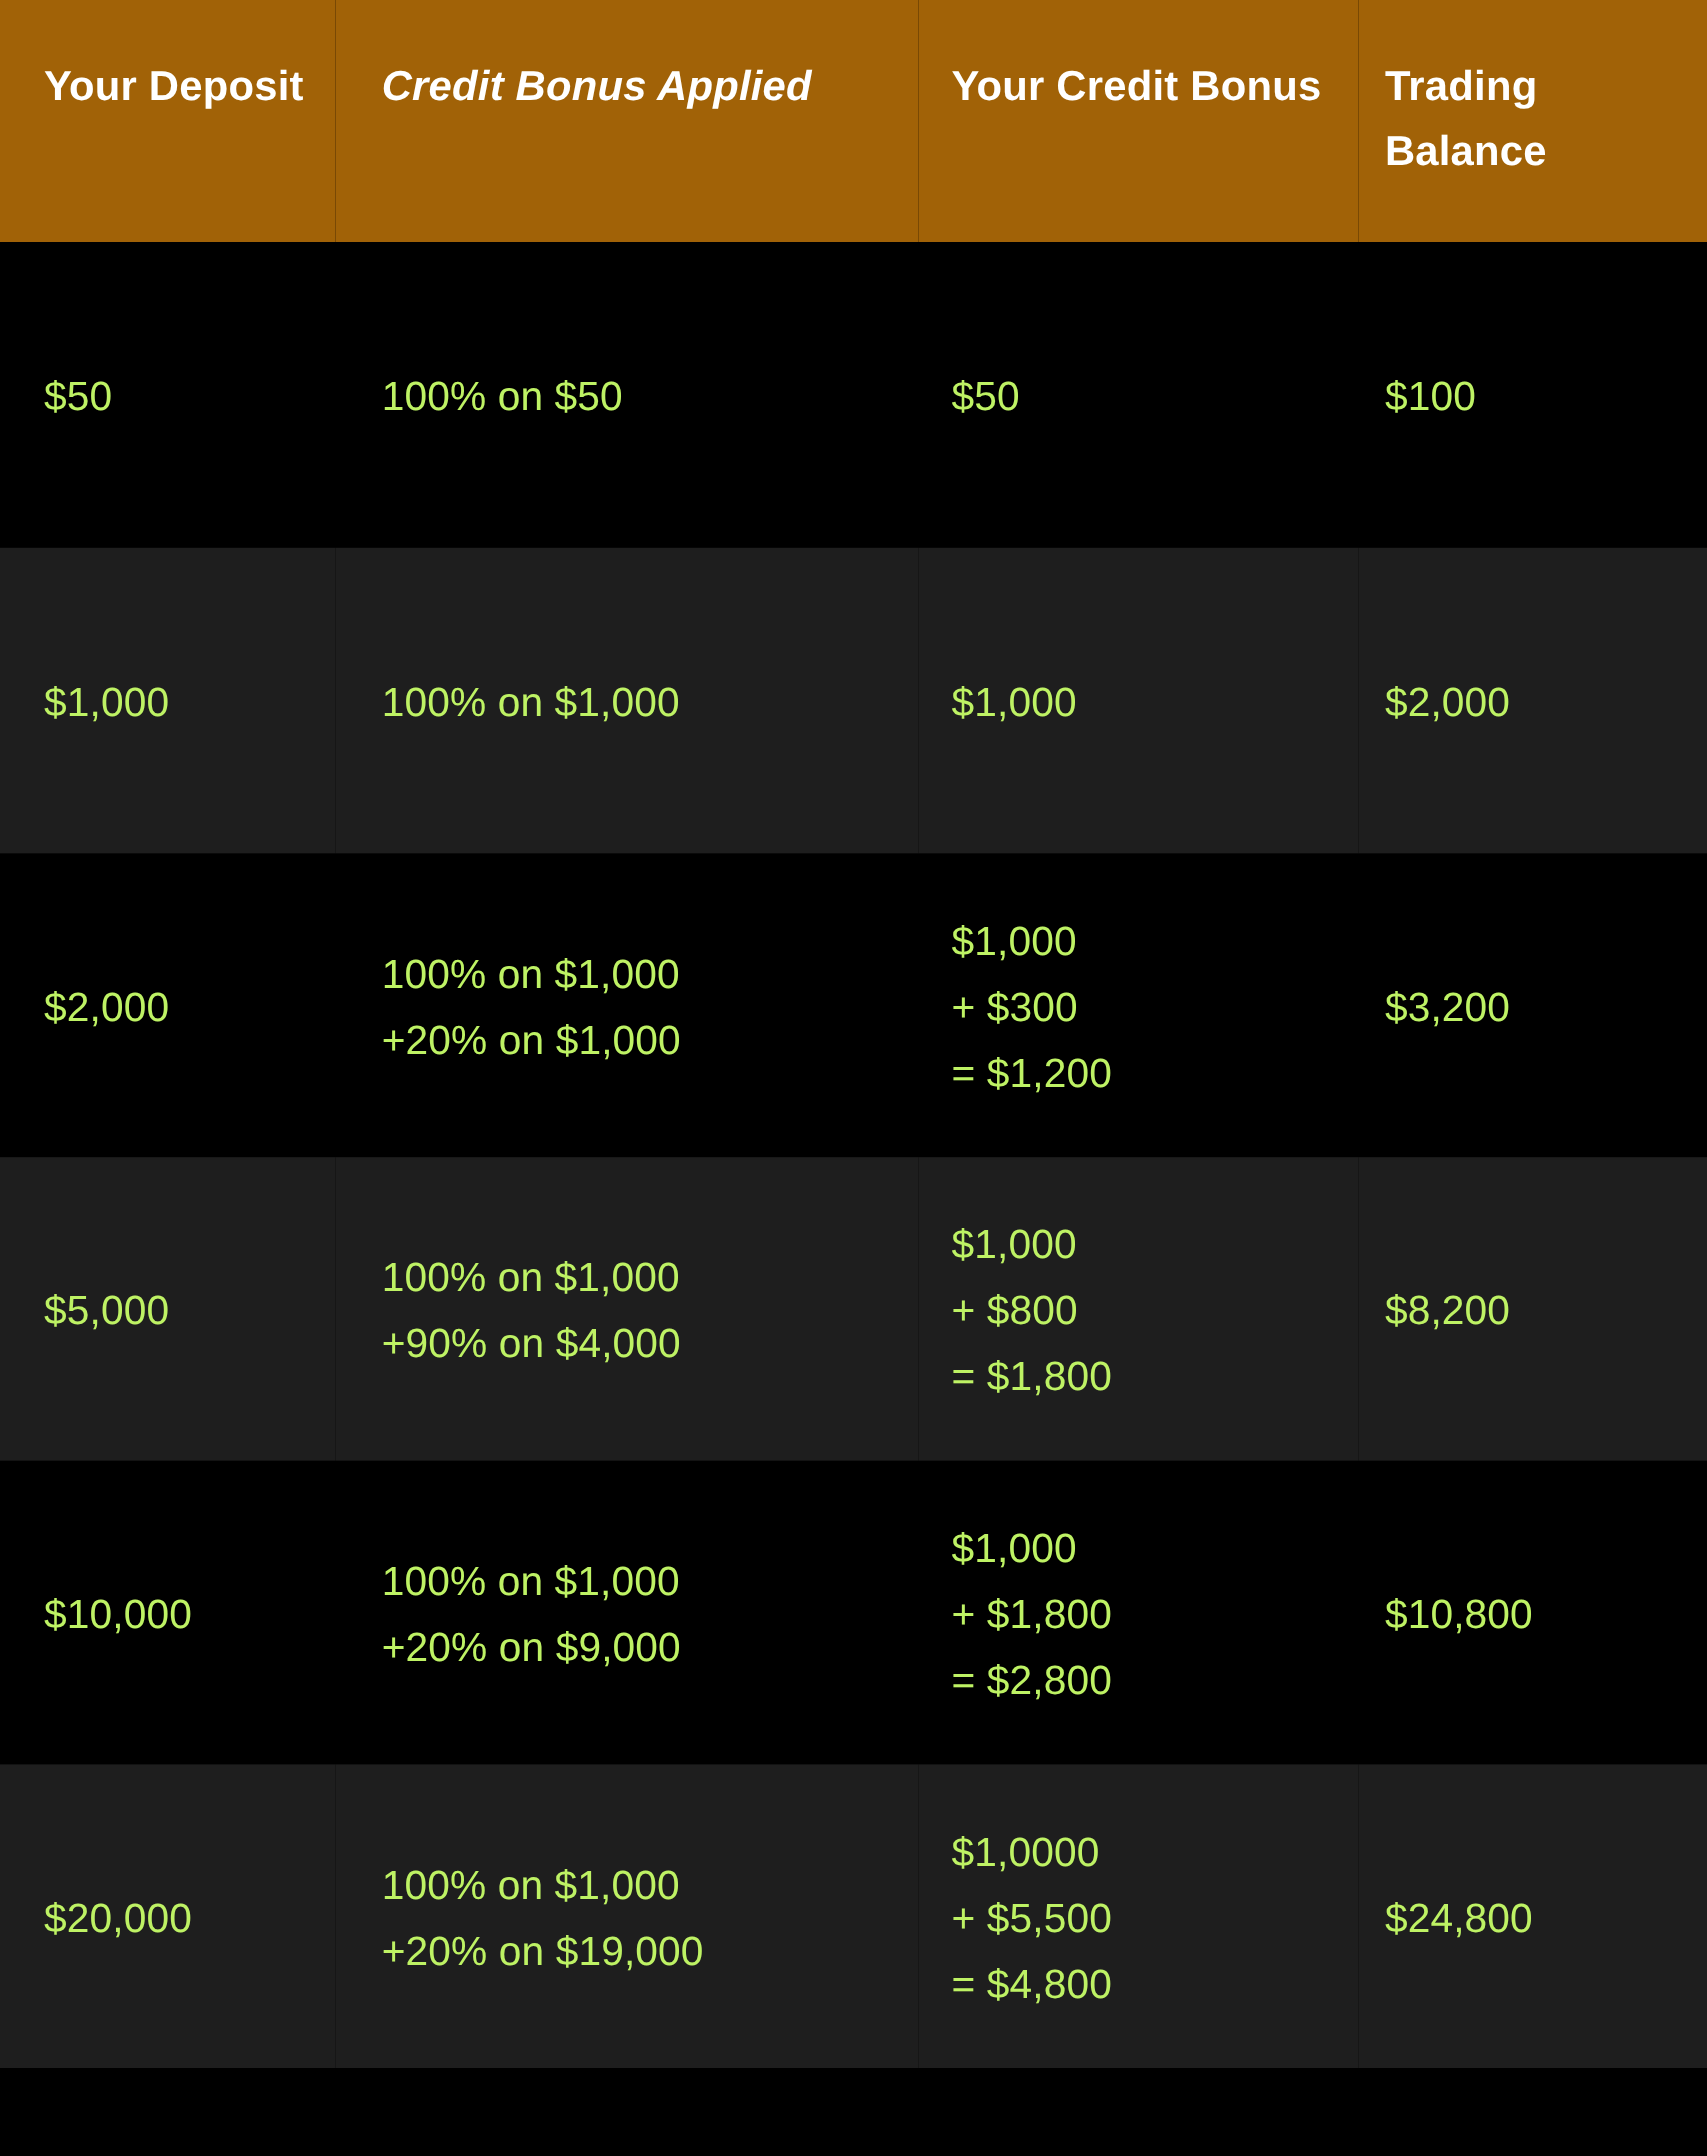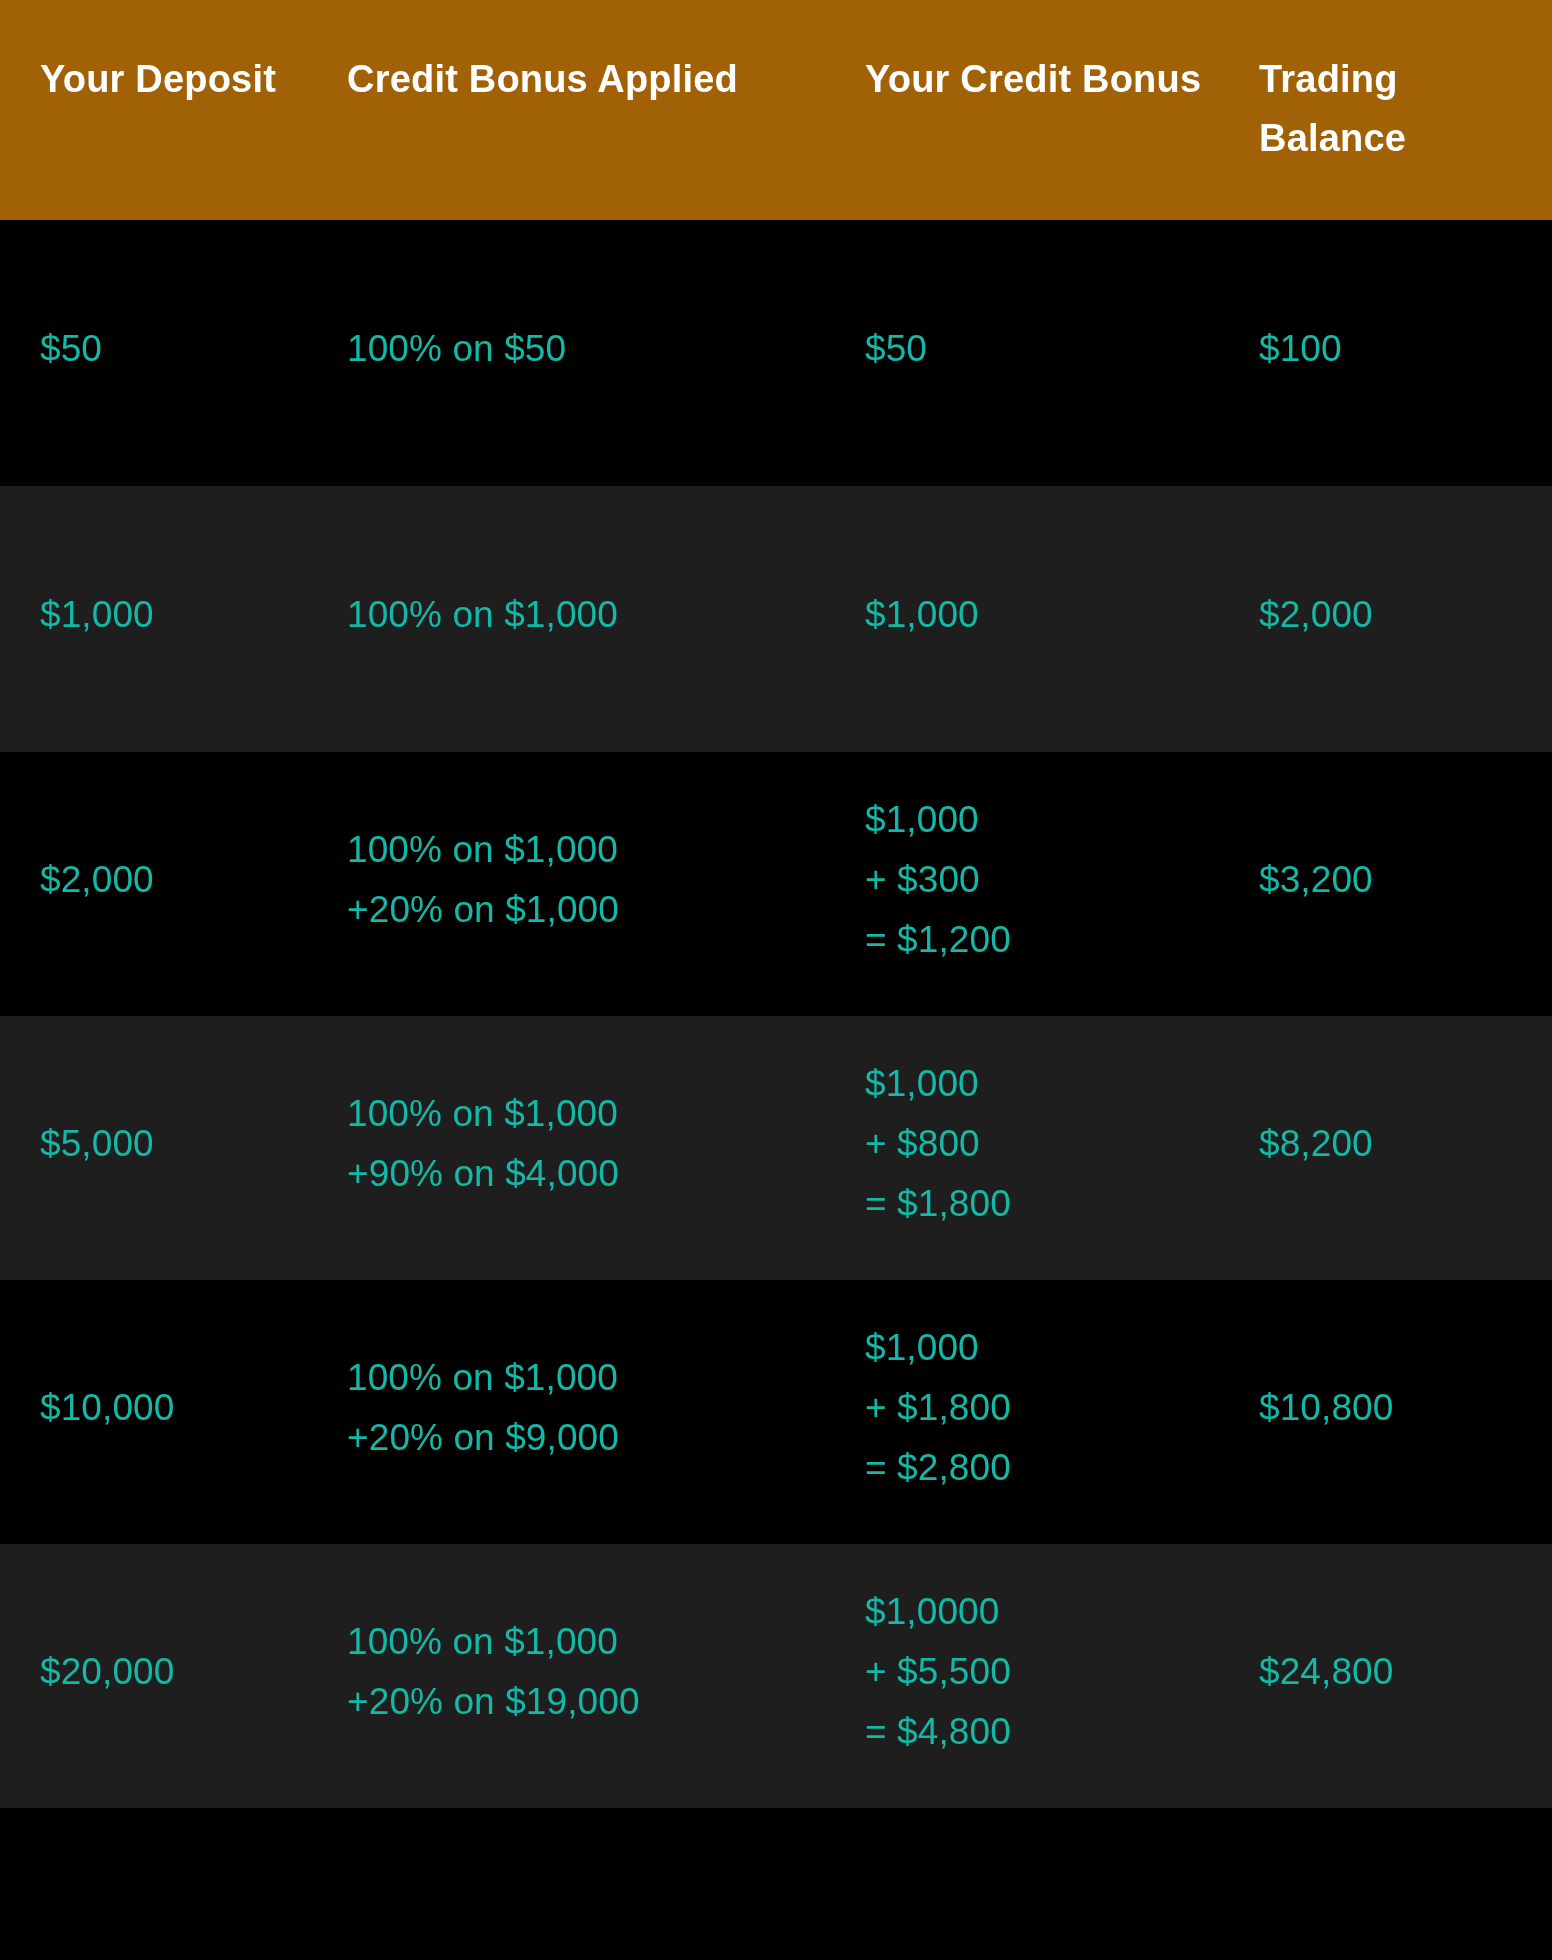--- a/index.html
+++ b/index.html
@@ -30,31 +30,31 @@
   thead th {
     text-align: left;
     vertical-align: top;
     font-size: 38px;
     font-weight: bold;
     line-height: 1.55;
     color: #ffffff;
     padding: 50px 24px 52px 40px;
     letter-spacing: 0.2px;
   }
-  thead th.col2 { padding-left: 42px; }
+  thead th.col2 { padding-left: 42px; font-style: italic; }
   thead th.col3 { padding-left: 30px; }
   thead th.col4 { padding-left: 24px; }
 
   tbody td {
     font-size: 37px;
     font-weight: 400;
     line-height: 1.62;
-    color: #14b8a6;
+    color: #bef264;
     vertical-align: middle;
-    padding: 18px 20px 26px 40px;
+    padding: 30px 20px 26px 40px;
     letter-spacing: 0.1px;
   }
   tbody td.col2 { padding-left: 42px; }
   tbody td.col3 { padding-left: 30px; }
   tbody td.col4 { padding-left: 24px; }
 
   tbody tr.dark { background: #000000; }
   tbody tr.light { background: #1e1e1e; }
 
   tbody tr.r-simple td { height: 222px; }

